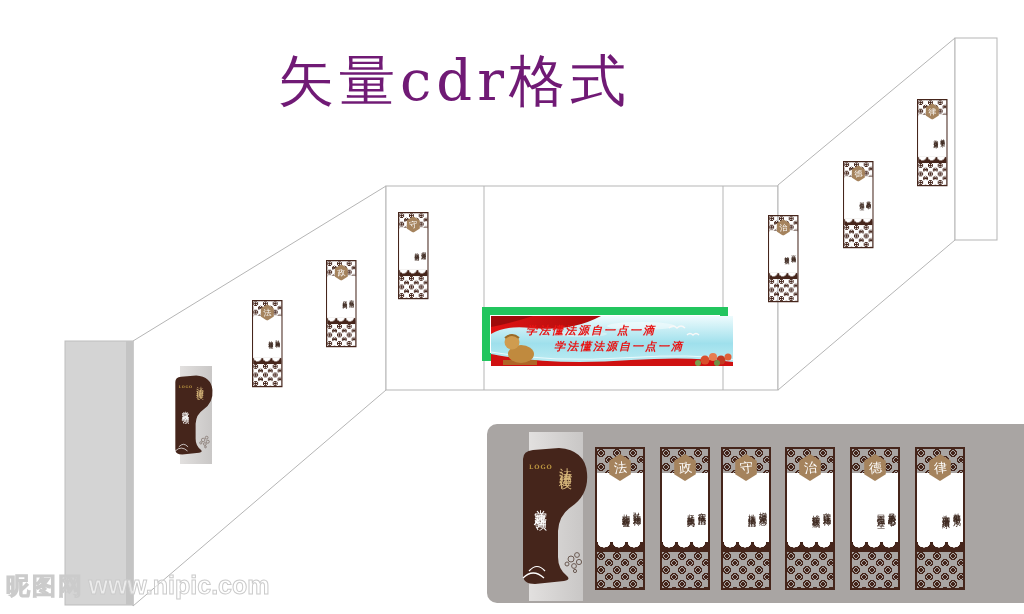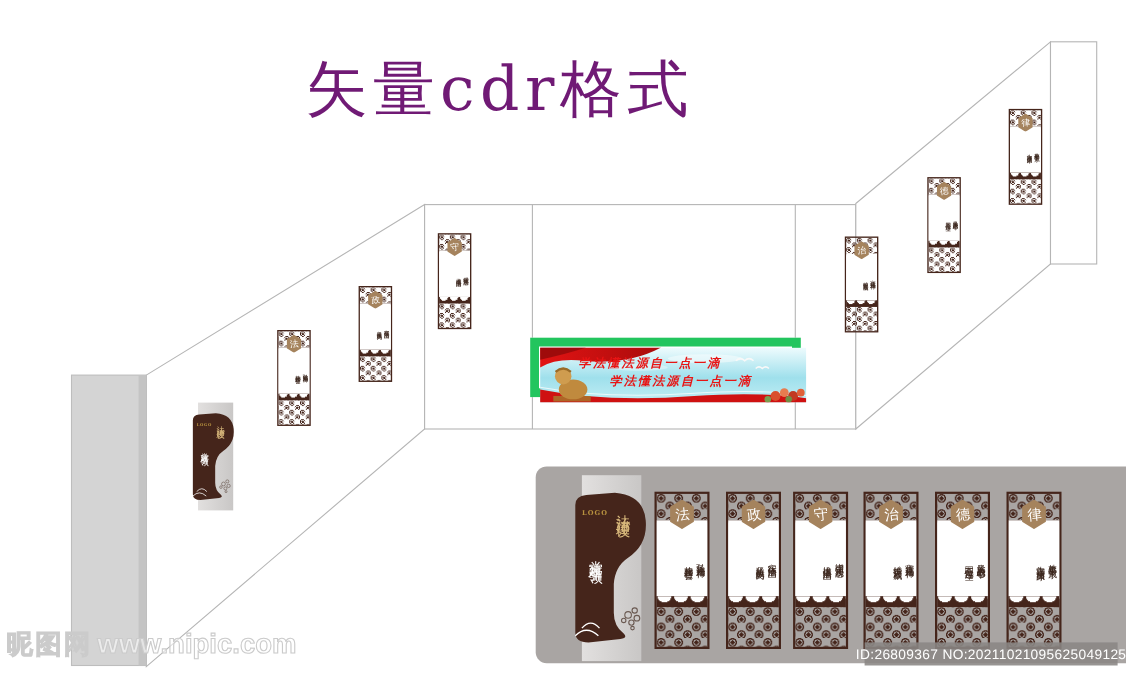--- a/index.html
+++ b/index.html
@@ -360,15 +360,14 @@
     </svg>
     <div class="banner-line banner-line1">学法懂法源自一点一滴</div>
     <div class="banner-line banner-line2">学法懂法源自一点一滴</div>
   </div>
 
   <div class="watermark">
     <span class="wm-site">昵图网</span>
     <span class="wm-url">www.nipic.com</span>
   </div>
 
-  <div class="stamp">ID:26809367 NO:20211021095625049125</div>
 
 </div>
 
 </body></html>

